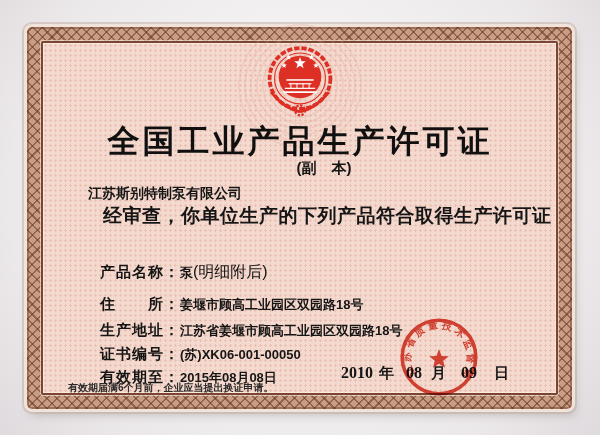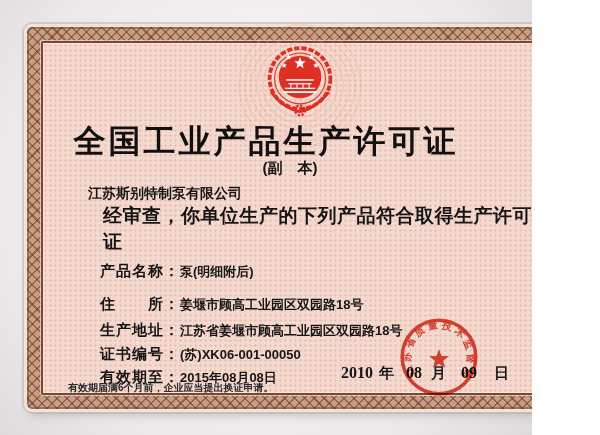--- a/index.html
+++ b/index.html
@@ -1,18 +1,18 @@
 <!DOCTYPE html>
 <html><head>
 <meta charset="utf-8">
 <style>
   html,body{margin:0;padding:0;}
   body{font-family:"Liberation Sans","DejaVu Sans",sans-serif;}
   .page{
-    position:relative;width:532px;height:435px;overflow:hidden;
+    position:relative;width:600px;height:435px;overflow:hidden;
     background:#f1eef0;
     background-image:radial-gradient(circle at 50% 45%, rgba(255,255,255,.8) 0%, rgba(232,228,230,.5) 75%, rgba(218,213,216,.8) 100%);
   }
   
   .frame{
     position:absolute;left:27px;top:27px;width:545px;height:382px;
     background-color:#c79e84;
     background-image:
       repeating-linear-gradient(45deg, rgba(104,54,36,.55) 0 1.5px, rgba(104,54,36,0) 1.5px 7px),
       repeating-linear-gradient(-45deg, rgba(104,54,36,.55) 0 1.5px, rgba(104,54,36,0) 1.5px 7px);
@@ -39,21 +39,21 @@
   .abs{position:absolute;color:#151515;}
   .emblem{position:absolute;left:262px;top:44px;width:76px;height:78px;}
   .title{left:0;right:0;top:120px;text-align:center;font-size:32px;font-weight:bold;letter-spacing:3px;color:#101010;}
   .subtitle{left:0;right:0;top:159px;text-align:center;font-size:15px;font-weight:bold;padding-left:48px;}
   .company{left:88px;top:185px;font-size:14px;font-weight:bold;}
   .stmt1{left:103px;top:203px;font-size:19px;font-weight:bold;letter-spacing:0.5px;}
   .stmt2{left:63px;top:231px;font-size:19px;font-weight:bold;letter-spacing:0.5px;}
   .row{left:100px;white-space:nowrap;}
   .row .lbl{font-size:15px;font-weight:bold;letter-spacing:1px;}
   .row .val{font-size:13px;font-weight:bold;}
-  .row .sfx{font-size:13px;font-weight:bold;}
+  .row .sfx{font-size:16px;font-weight:normal;}
   .note{left:68px;top:381px;font-size:10px;font-weight:bold;color:#2a2a2a;}
   .dpart{top:364px;font-weight:bold;white-space:nowrap;}
   .dnum{font-size:16px;font-family:Liberation Serif, serif;}
   .dcjk{font-size:15px;}
   .seal{position:absolute;left:399px;top:317px;width:80px;height:80px;opacity:.9;mix-blend-mode:multiply;}
   .seal text{font-family:"Liberation Sans","DejaVu Sans",sans-serif;font-weight:bold;}
 </style>
 </head>
 <body>
 

